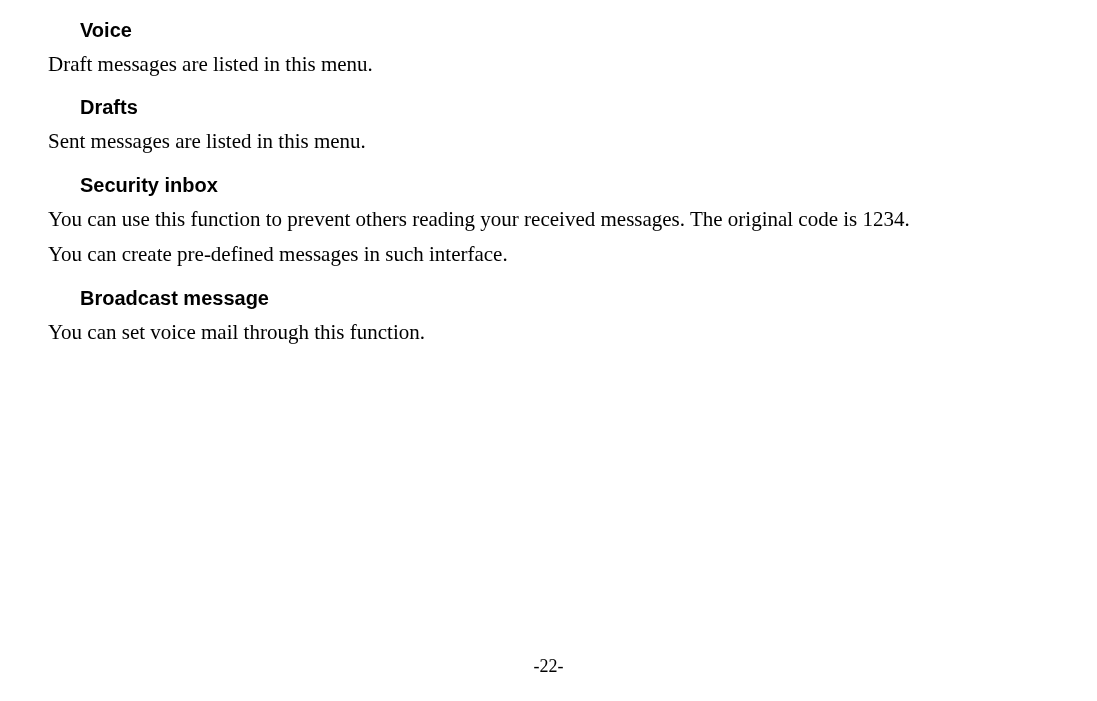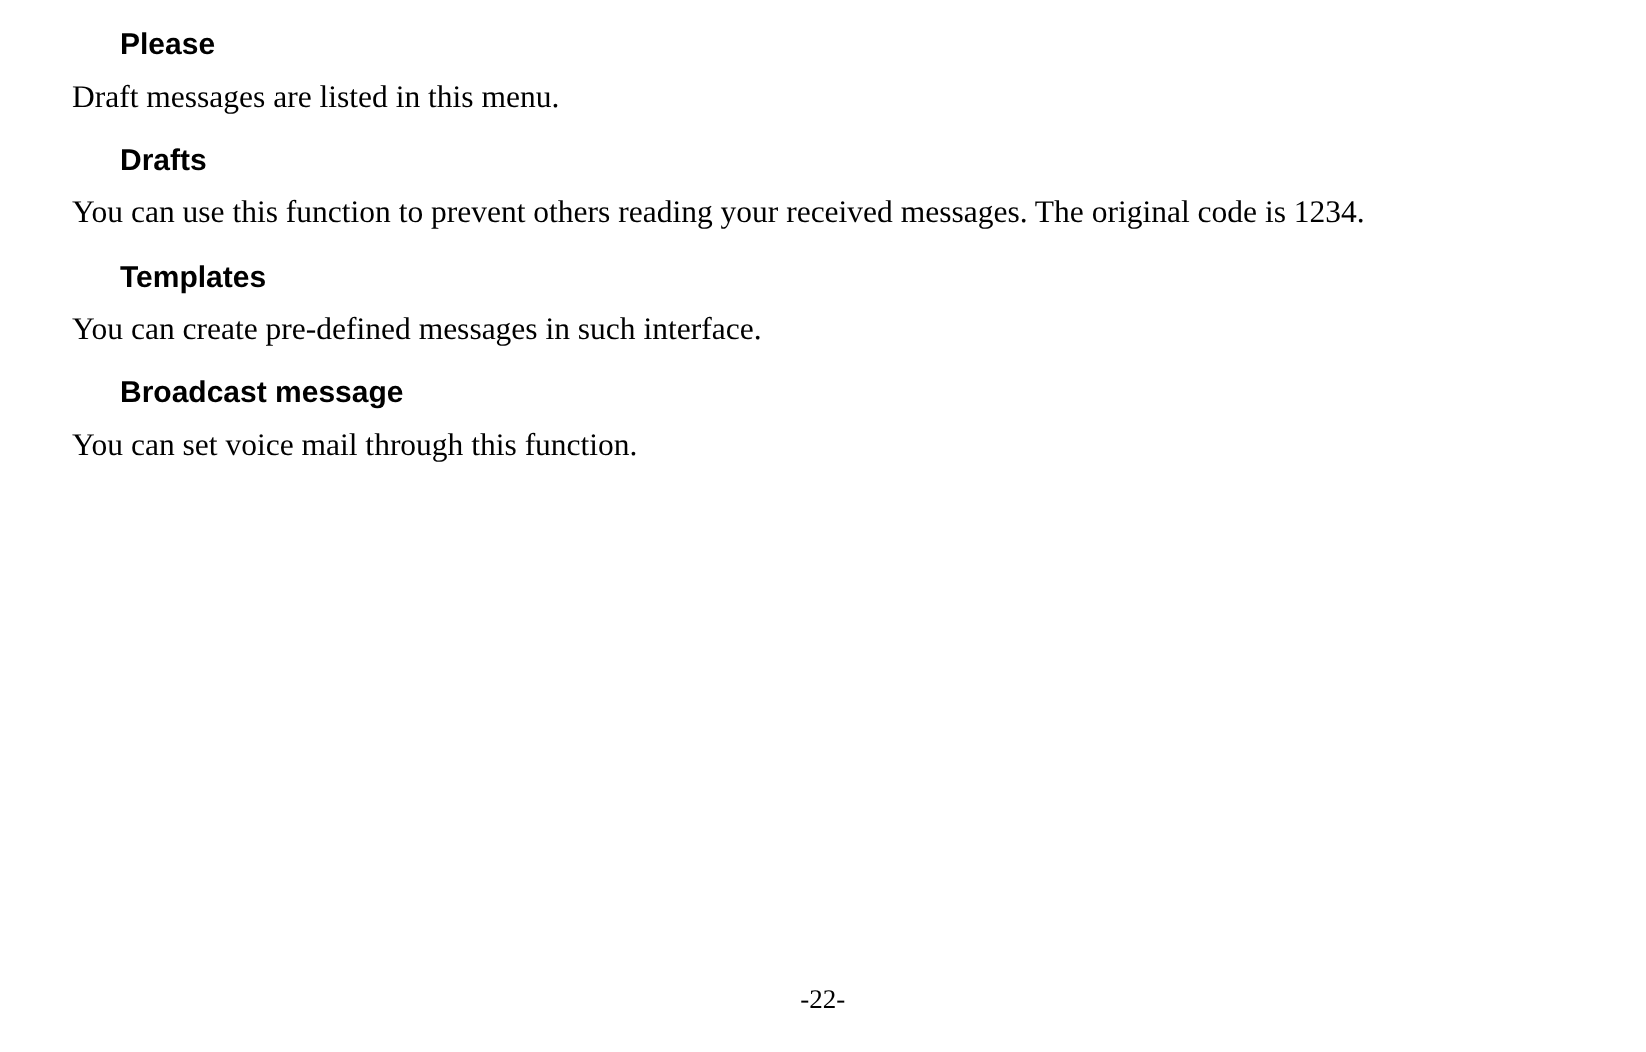--- a/index.html
+++ b/index.html
@@ -39,28 +39,29 @@
     width: 100%;
     text-align: center;
     font-size: 18px;
   }
 </style>
 </head>
 <body>
 
 <div class="page">
 
-  <div class="heading">Please</div>
+  <div class="heading">Voice</div>
   <div class="body-indent">Draft messages are listed in this menu.</div>
 
   <div class="heading">Drafts</div>
+  <div class="body-indent">Sent messages are listed in this menu.</div>
 
+  <div class="heading">Security inbox</div>
   <div class="body-indent">You can use this function to prevent others reading your received messages. The original code is 1234.</div>
 
-  <div class="heading">Templates</div>
   <div class="body-indent">You can create pre-defined messages in such interface.</div>
 
   <div class="heading">Broadcast message</div>
 
   <div class="body-indent">You can set voice mail through this function.</div>
 
 </div>
 
 <div class="pagenum">-22-</div>
 

